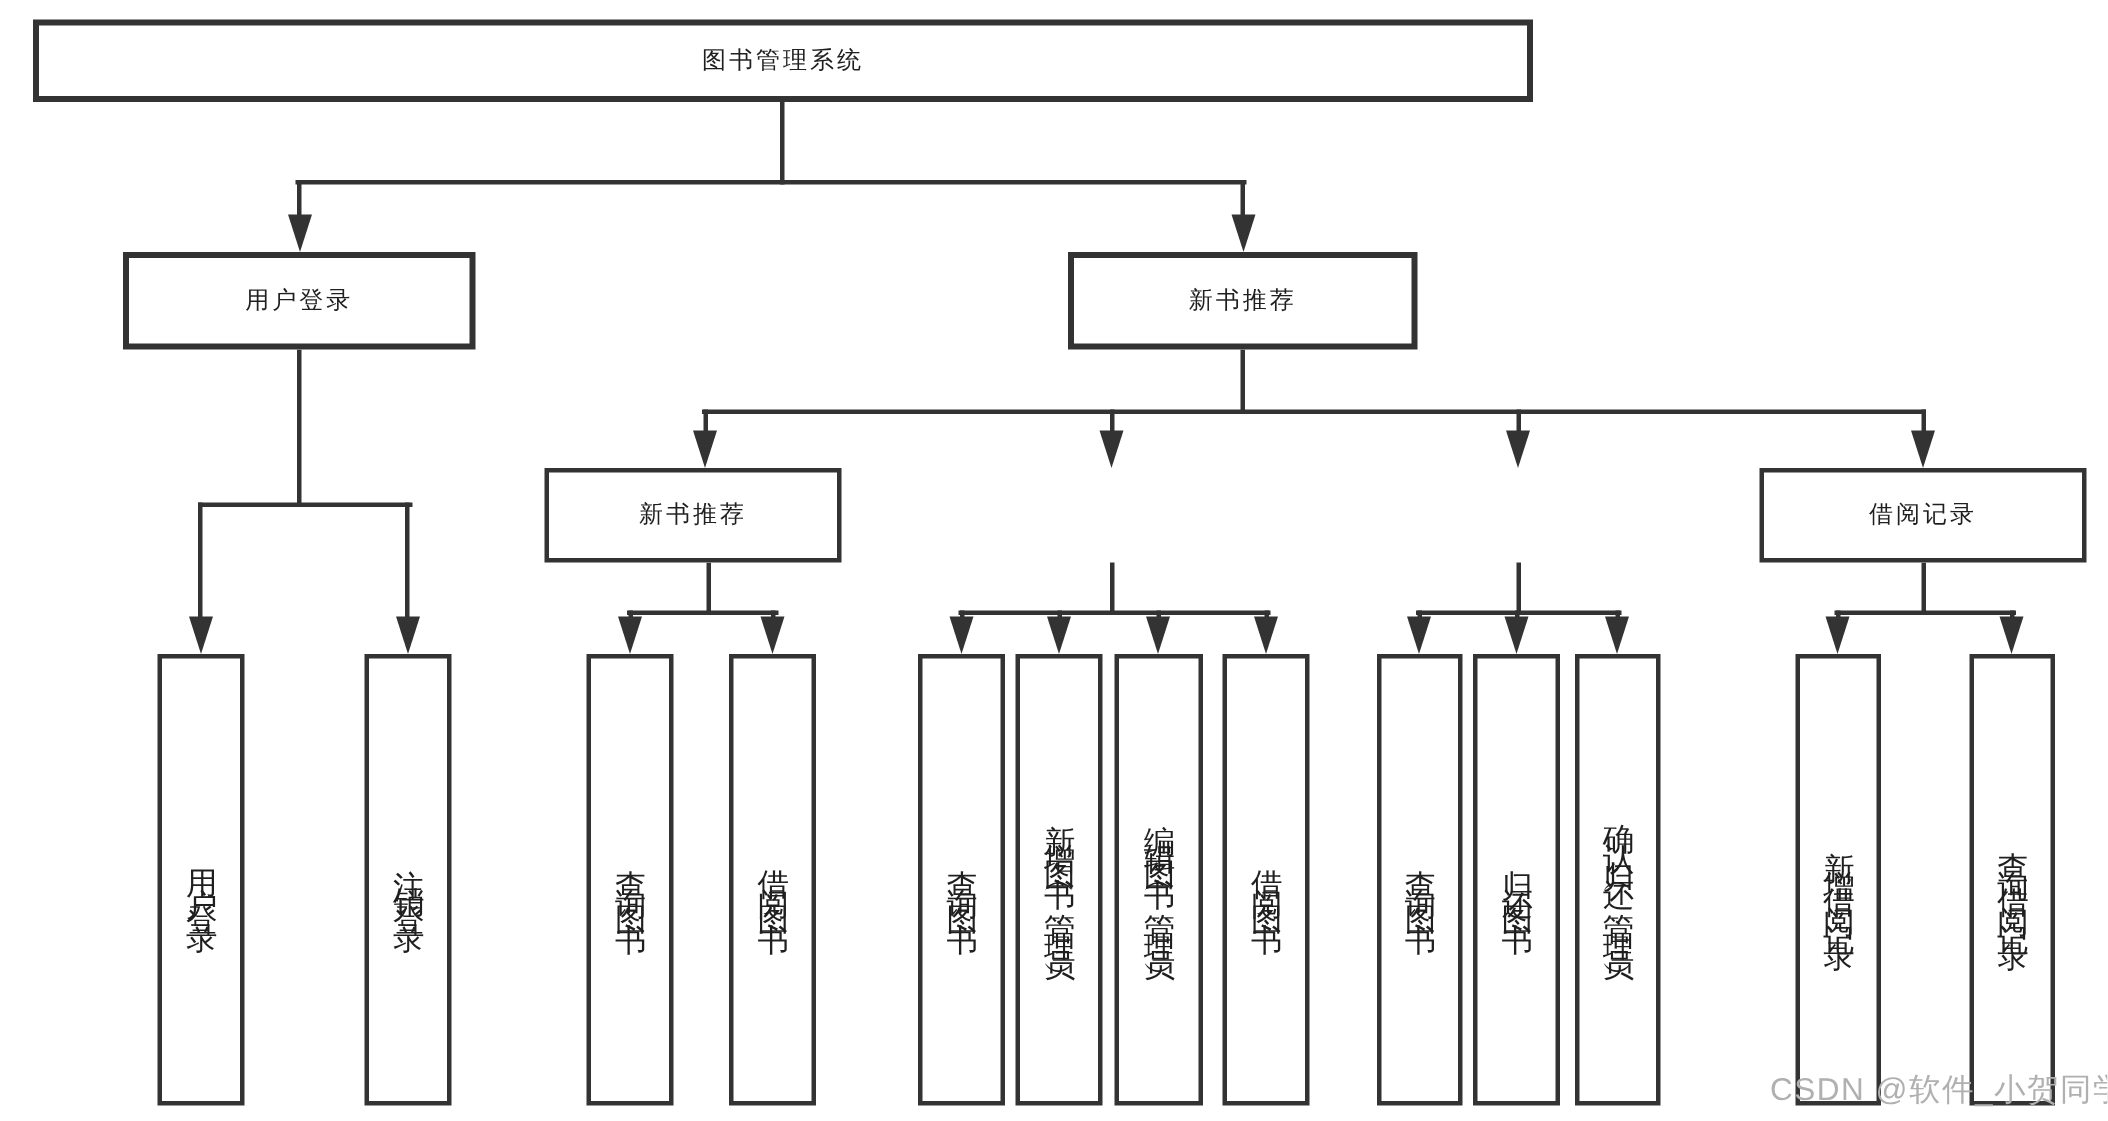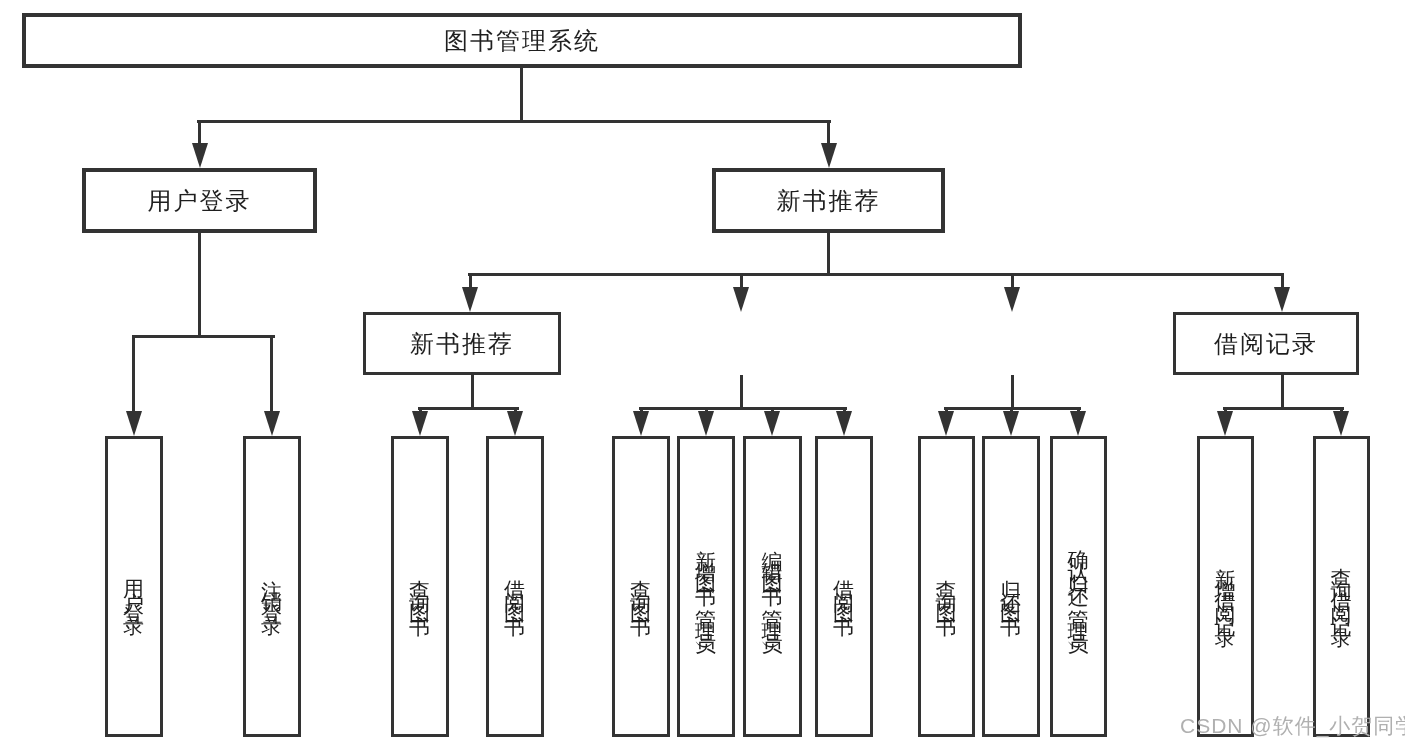--- a/index.html
+++ b/index.html
@@ -5,21 +5,21 @@
   html,body{margin:0;padding:0;background:#ffffff;}
   .canvas{
     position:relative;width:1405px;height:747px;background:#ffffff;
     font-family:"Liberation Sans","DejaVu Sans",sans-serif;color:#1f1f1f;overflow:hidden;
   }
   .box{
     position:absolute;box-sizing:border-box;background:#ffffff;border:3px solid #333333;
     display:flex;align-items:center;justify-content:center;z-index:2;
   }
   .b4{border-width:4px;}
-  .hlabel{font-size:24px;letter-spacing:2px;white-space:nowrap;}
+  .hlabel{font-size:16px;letter-spacing:2px;white-space:nowrap;}
   .vlabel{writing-mode:vertical-rl;text-orientation:mixed;font-size:21px;letter-spacing:12px;line-height:1;}
   .hl,.vl{position:absolute;background:#333333;z-index:1;}
   .hl{height:3px;}
   .vl{width:3px;}
   .ar{
     position:absolute;width:0;height:0;z-index:1;
     border-left:8px solid transparent;border-right:8px solid transparent;border-top:25px solid #333333;
   }
   .watermark{
     position:absolute;left:1180px;top:712px;font-size:21px;color:#b0b0b0;
@@ -63,21 +63,21 @@
   <div class="vl" style="left:740px;top:273px;height:16px"></div>
   <div class="ar" style="left:733px;top:287px"></div>
   <div class="vl" style="left:1011px;top:273px;height:16px"></div>
   <div class="ar" style="left:1004px;top:287px"></div>
   <div class="vl" style="left:1281px;top:273px;height:16px"></div>
   <div class="ar" style="left:1274px;top:287px"></div>
 
   <div class="box" style="left:363px;top:312px;width:198px;height:63px">
     <span class="hlabel">新书推荐</span>
   </div>
-  <div class="box" style="left:1173px;top:312px;width:186px;height:63px">
+  <div class="box" style="left:1173px;top:312px;width:218px;height:63px">
     <span class="hlabel">借阅记录</span>
   </div>
 
   <div class="vl" style="left:471px;top:375px;height:35px"></div>
   <div class="hl" style="left:418px;top:407px;width:101px"></div>
   <div class="vl" style="left:419px;top:407px;height:6px"></div>
   <div class="ar" style="left:412px;top:411px"></div>
   <div class="vl" style="left:514px;top:407px;height:6px"></div>
   <div class="ar" style="left:507px;top:411px"></div>
 

